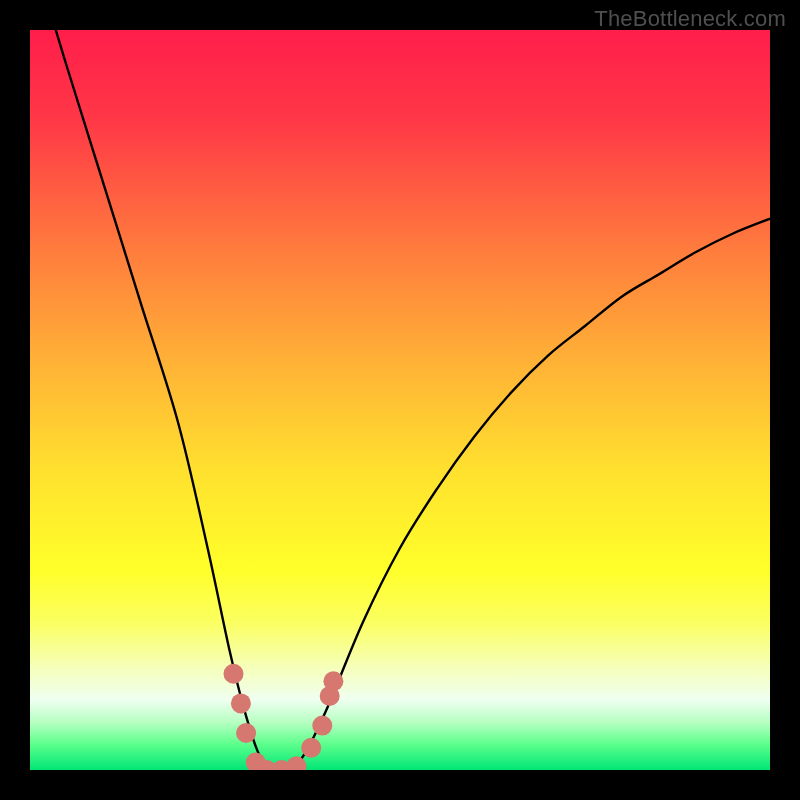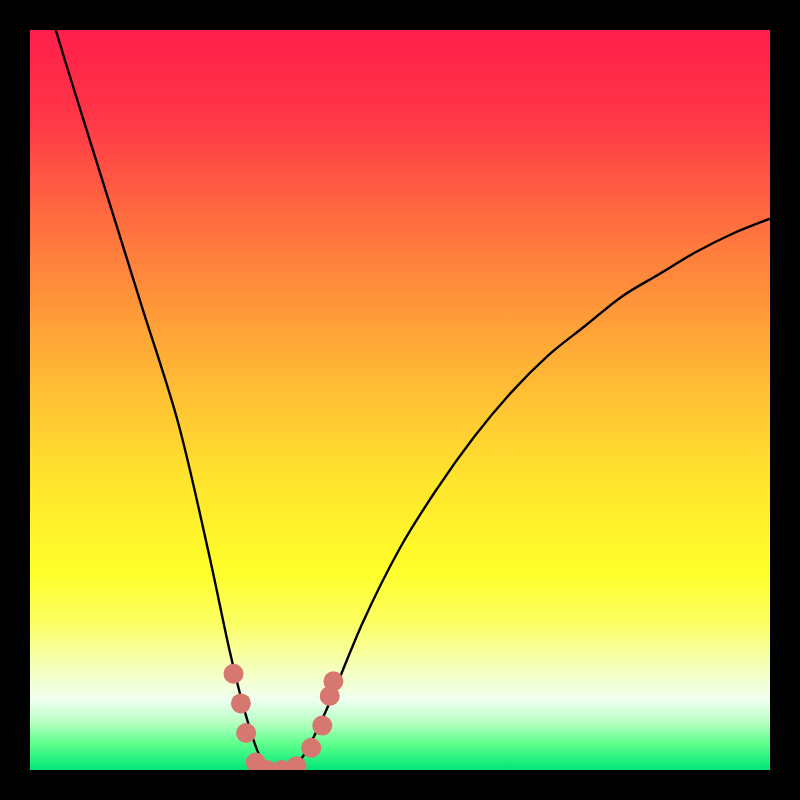--- a/index.html
+++ b/index.html
@@ -40,20 +40,21 @@
     position: absolute;
     left: 0;
     top: 0;
   }
 </style>
 </head>
 <body>
 
 <div class="frame">
 
+  <div class="watermark">TheBottleneck.com</div>
 
   <div class="plot-area">
     <svg id="chart-svg" width="740" height="740" viewBox="0 0 740 740">
         <defs>
           <linearGradient id="bg-grad" x1="0" y1="0" x2="0" y2="1">
             <stop offset="0%" stop-color="#ff1e4a"></stop>
             <stop offset="12%" stop-color="#ff3747"></stop>
             <stop offset="30%" stop-color="#ff7d3d"></stop>
             <stop offset="45%" stop-color="#ffb236"></stop>
             <stop offset="60%" stop-color="#ffe22e"></stop>

